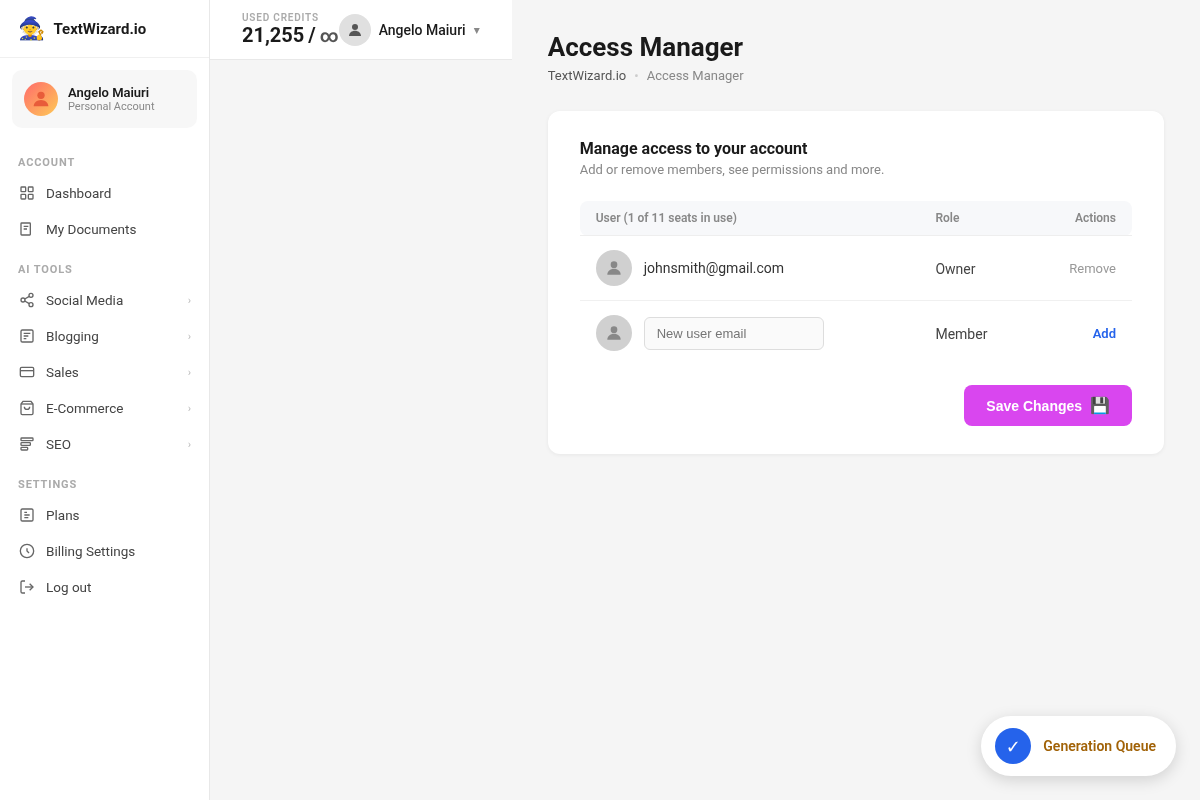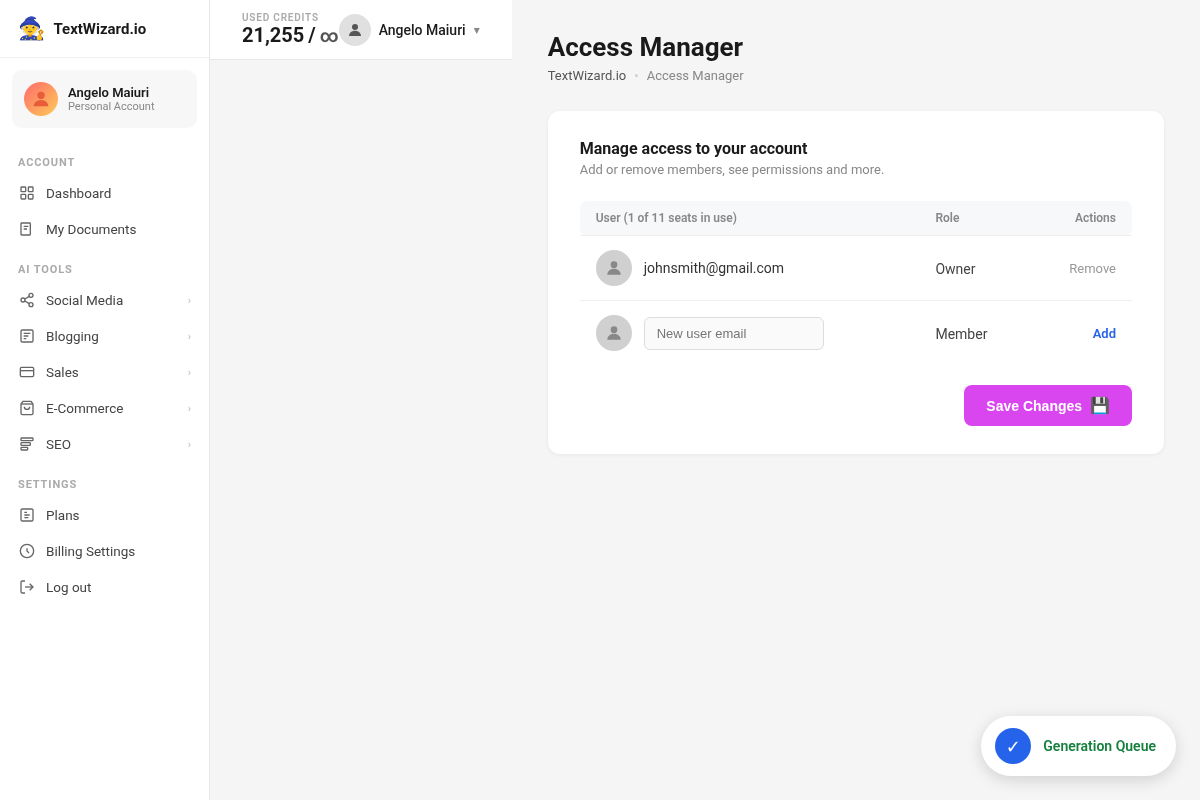--- a/index.html
+++ b/index.html
@@ -65,21 +65,21 @@
 
     
     .save-row { display: flex; justify-content: flex-end; margin-top: 20px; }
     .save-btn { background: #d946ef; color: #fff; border: none; border-radius: 8px; padding: 11px 22px; font-size: 14px; font-weight: 600; cursor: pointer; display: flex; align-items: center; gap: 8px; }
     .save-icon { font-size: 16px; }
 
     
     .gen-queue { position: fixed; bottom: 24px; right: 24px; background: #fff; border-radius: 50px; box-shadow: 0 4px 16px rgba(0,0,0,0.15); padding: 12px 20px 12px 14px; display: flex; align-items: center; gap: 12px; cursor: pointer; }
     .gen-queue-circle { width: 36px; height: 36px; background: #2563eb; border-radius: 50%; display: flex; align-items: center; justify-content: center; }
     .gen-queue-check { color: #fff; font-size: 18px; }
-    .gen-queue-label { font-size: 14px; font-weight: 600; color: #15803d; }
+    .gen-queue-label { font-size: 14px; font-weight: 600; color: #a16207; }
   </style>
 </head>
 <body>
 
 <div class="sidebar">
   <div class="sidebar-logo">
     <span class="logo-icon">🧙</span>
     <span class="logo-text">TextWizard.io</span>
   </div>
 

